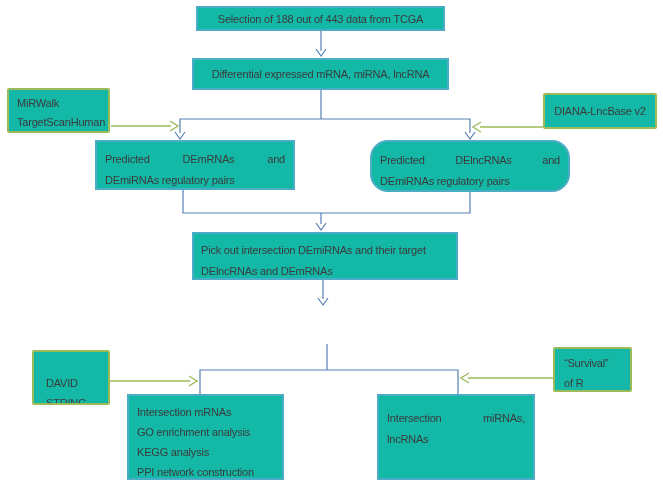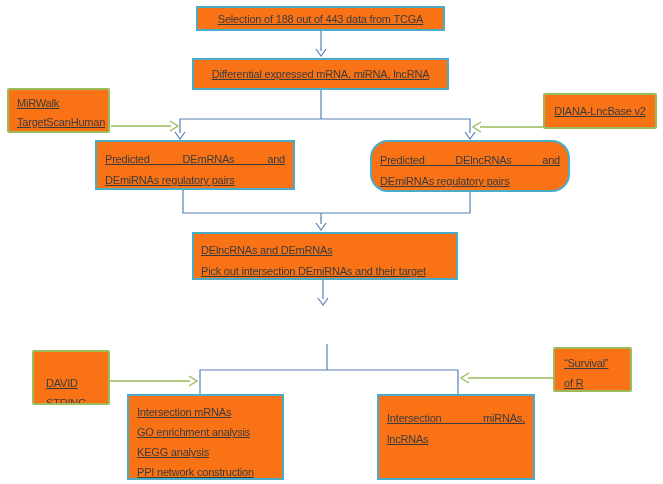--- a/index.html
+++ b/index.html
@@ -9,23 +9,22 @@
     background: #ffffff;
     font-family: "Liberation Sans", sans-serif;
     color: var(--text, #3b3b3b);
     font-size: 11px;
     letter-spacing: -0.2px;
     overflow: hidden;
   }
   .box {
     position: absolute;
     box-sizing: border-box;
-    background: #f97316;
+    background: #14b8a6;
     overflow: hidden;
-    text-decoration: underline;
   }
   .teal   { border: 2px solid var(--teal, #4bacc6); }
   .green  { border: 2px solid var(--green, #9bbb59); border-radius: 2px; }
   .orange { border: 2px solid var(--orange, #f79646); }
   .center-txt {
     display: flex; align-items: center; justify-content: center;
     text-align: center;
   }
   .line { display: block; white-space: nowrap; }
   .justify {
@@ -89,22 +88,22 @@
     <span class="line justify">Predicted DEmRNAs and</span>
     <span class="line">DEmiRNAs regulatory pairs</span>
   </div>
 
   <div class="box teal" style="left:370px; top:140px; width:200px; height:52px; padding:8px 8px 0; line-height:21px;border-radius:18px;">
     <span class="line justify">Predicted DElncRNAs and</span>
     <span class="line">DEmiRNAs regulatory pairs</span>
   </div>
 
   <div class="box teal" style="left:192px; top:232px; width:266px; height:48px; padding:6px 7px 0; line-height:21px;">
+    <span class="line">Pick out intersection DEmiRNAs and their target</span>
     <span class="line">DElncRNAs and DEmRNAs</span>
-    <span class="line">Pick out intersection DEmiRNAs and their target</span>
   </div>
 
 
   <div class="box green" style="left:32px; top:350px; width:78px; height:55px; padding:21px 2px 0 12px; line-height:20px;">
     <span class="line">DAVID</span>
     <span class="line">STRING</span>
   </div>
 
   <div class="box green" style="left:553px; top:347px; width:79px; height:45px; padding:4px 2px 0 9px; line-height:20px;">
     <span class="line">“Survival”</span>

